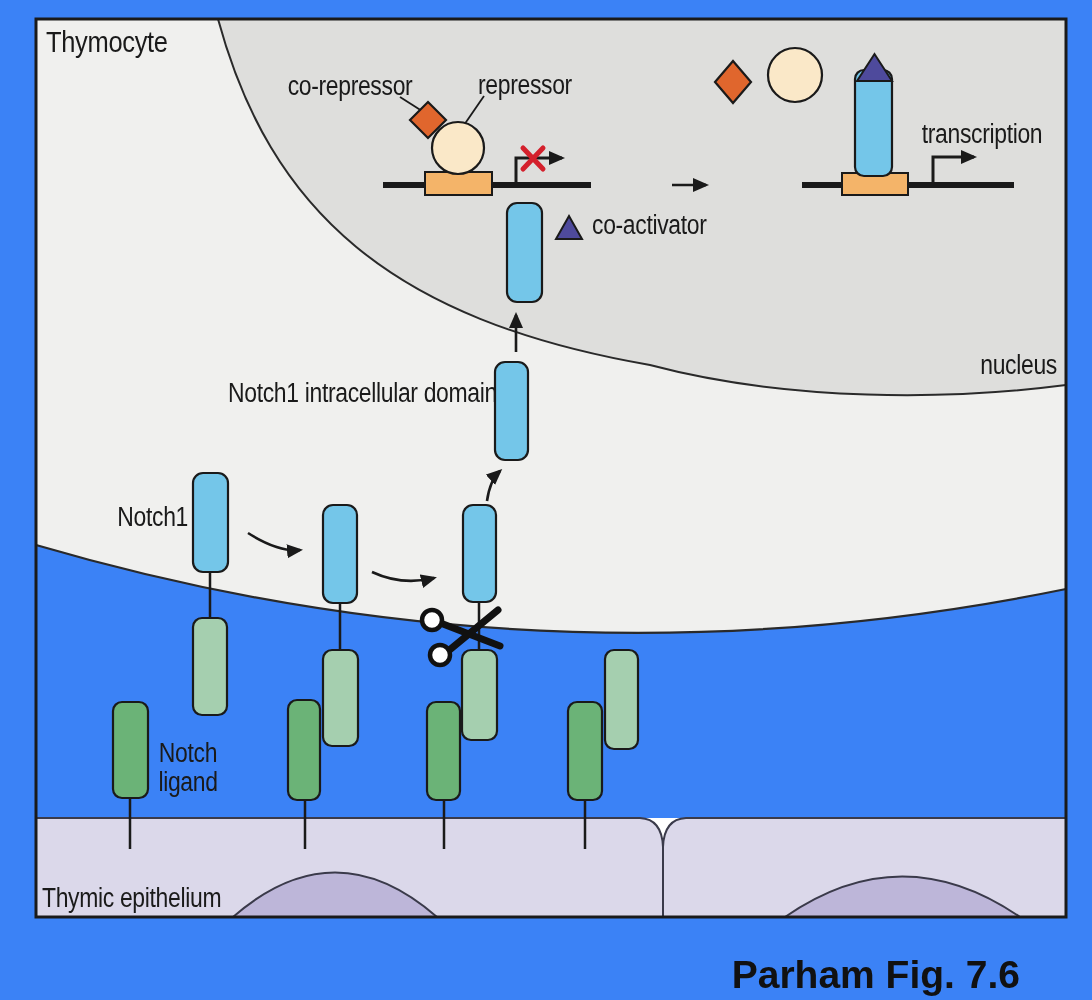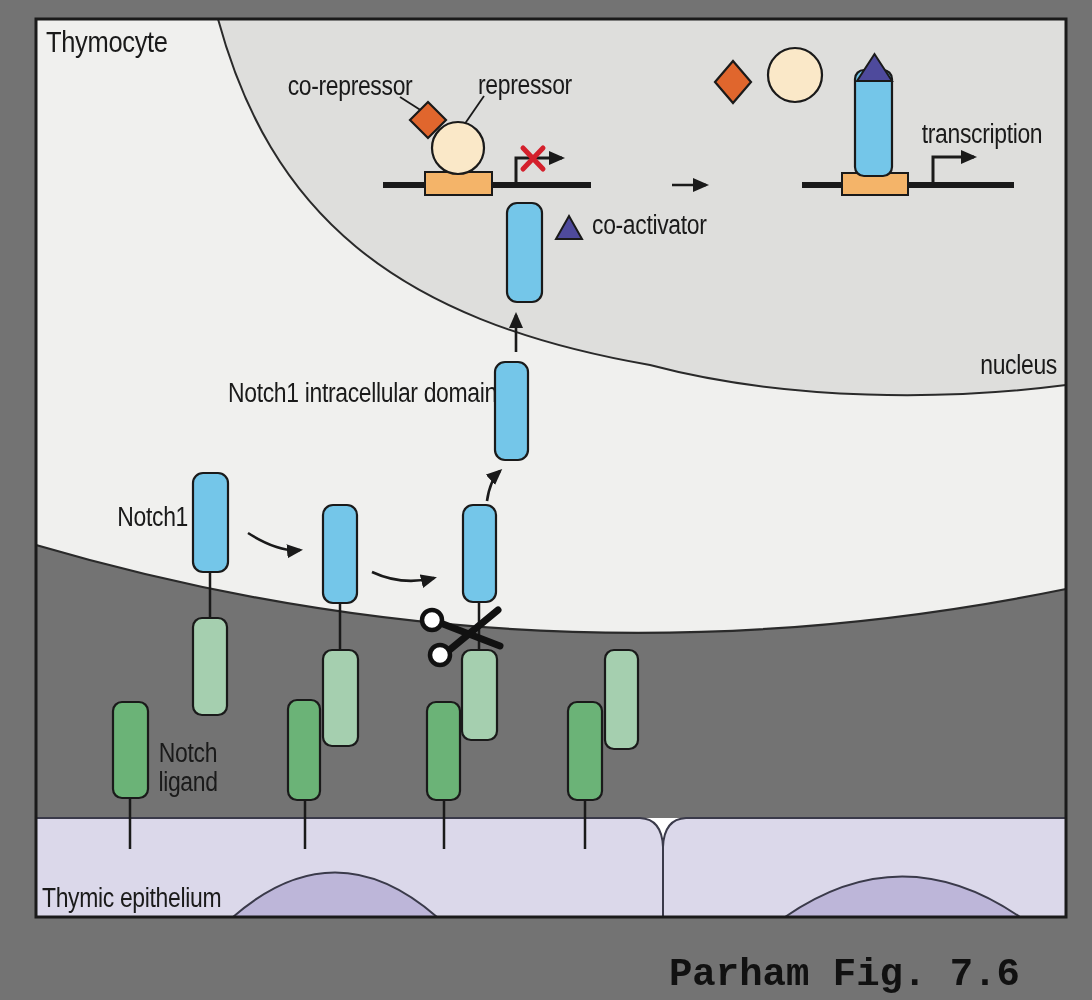--- a/index.html
+++ b/index.html
@@ -1,27 +1,27 @@
 <!DOCTYPE html>
 <html><head>
 <meta charset="utf-8">
 <style>
   html,body{margin:0;padding:0;background:#ffffff;}
-  .stage{position:relative;width:1092px;height:1000px;background:#737373;overflow:hidden;
+  .stage{position:relative;width:1092px;height:1000px;background:#3b82f6;overflow:hidden;
          font-family:"Liberation Sans",sans-serif;}
   svg{position:absolute;left:0;top:0;}
   .lbl{position:absolute;font-size:27px;line-height:1.06;color:#1a1a1a;letter-spacing:-0.4px;
        transform:scaleX(0.85);white-space:nowrap;}
   .lbl.left{transform-origin:left center;text-align:left;}
   .lbl.right{transform-origin:right center;text-align:right;}
   .lbl.center{transform-origin:center center;text-align:center;}
   .lbl.big{font-size:30px;}
   .caption{position:absolute;left:620px;top:953px;width:400px;text-align:right;
            font-size:39px;font-weight:600;color:#111;letter-spacing:0;
-           font-family:Liberation Mono, monospace;}
+           font-family:Liberation Sans, sans-serif;}
   .two-line span{display:block;}
 </style>
 </head>
 <body>
 
 <div class="stage">
 
 <svg width="1092" height="1000" viewBox="0 0 1092 1000">
   <defs>
     <marker id="ah" markerUnits="userSpaceOnUse" markerWidth="18" markerHeight="16" refX="13" refY="7" orient="auto">

